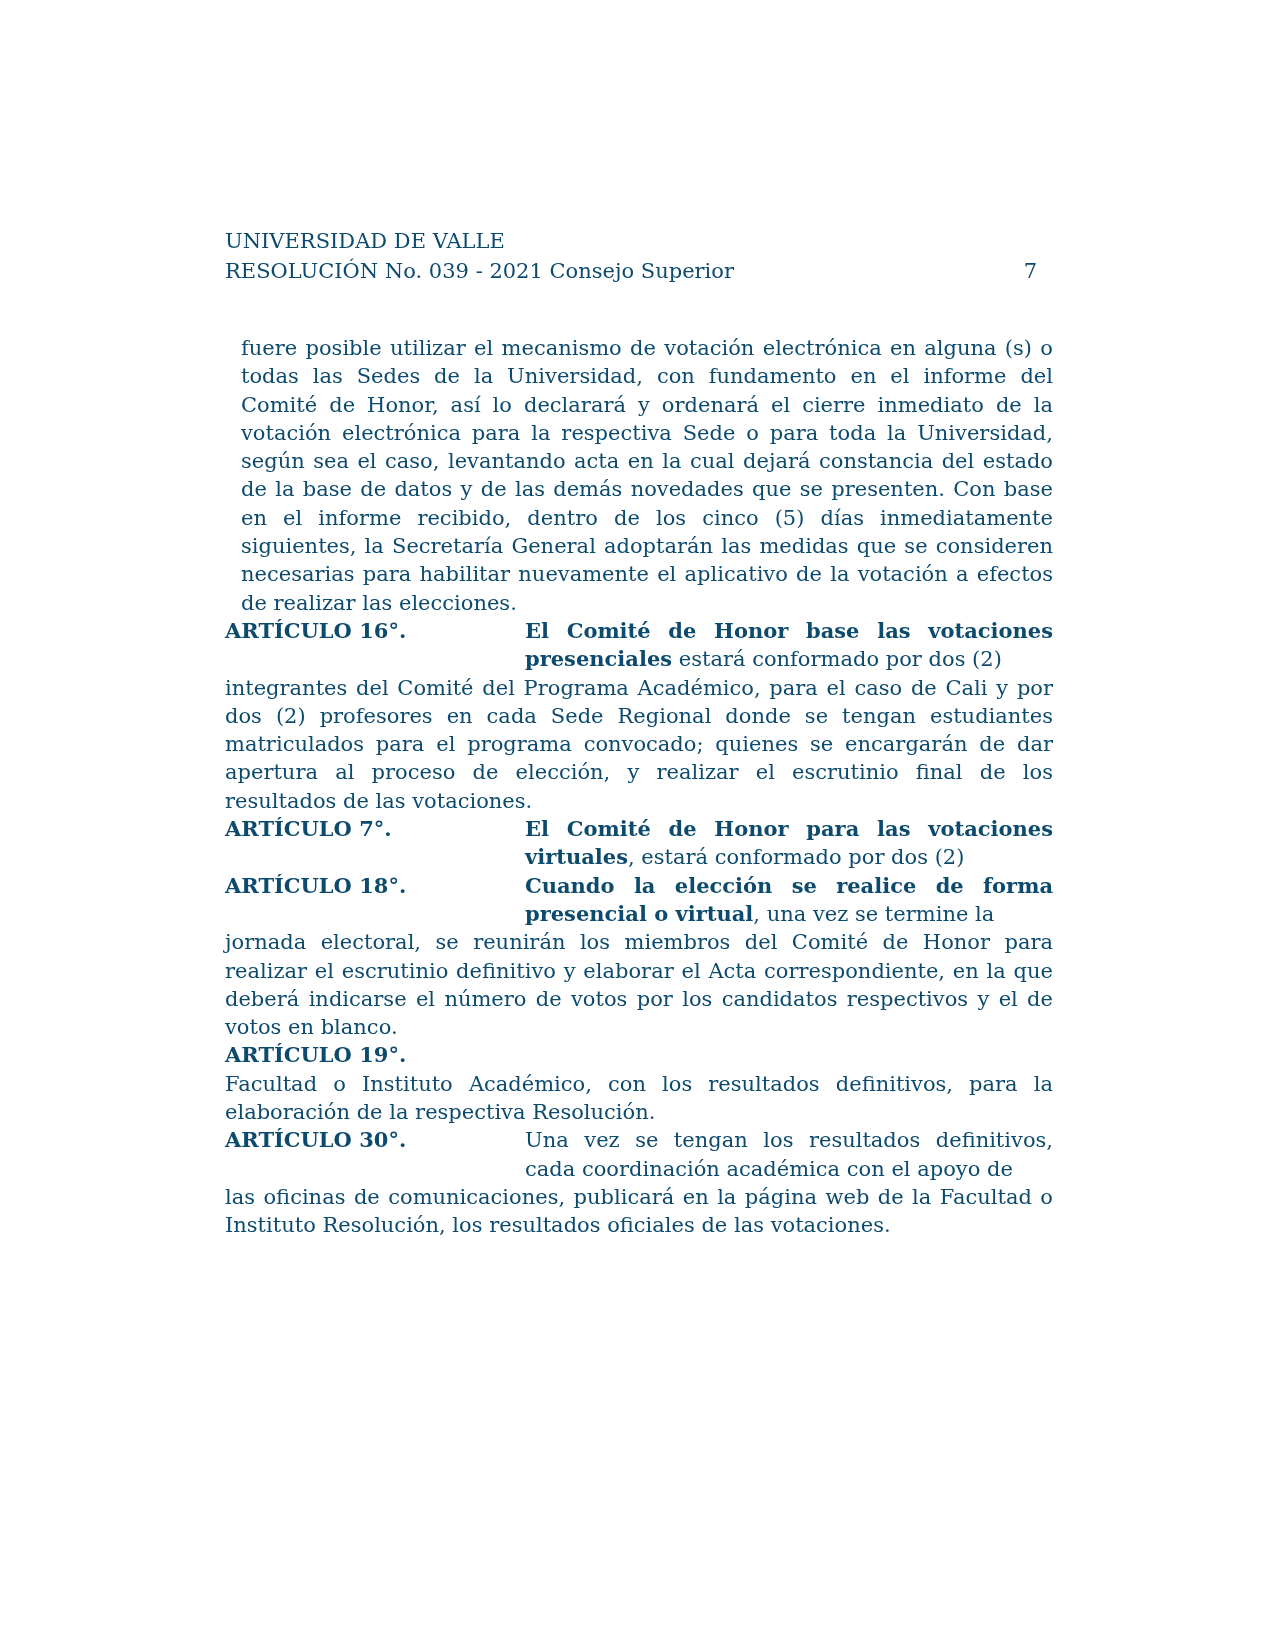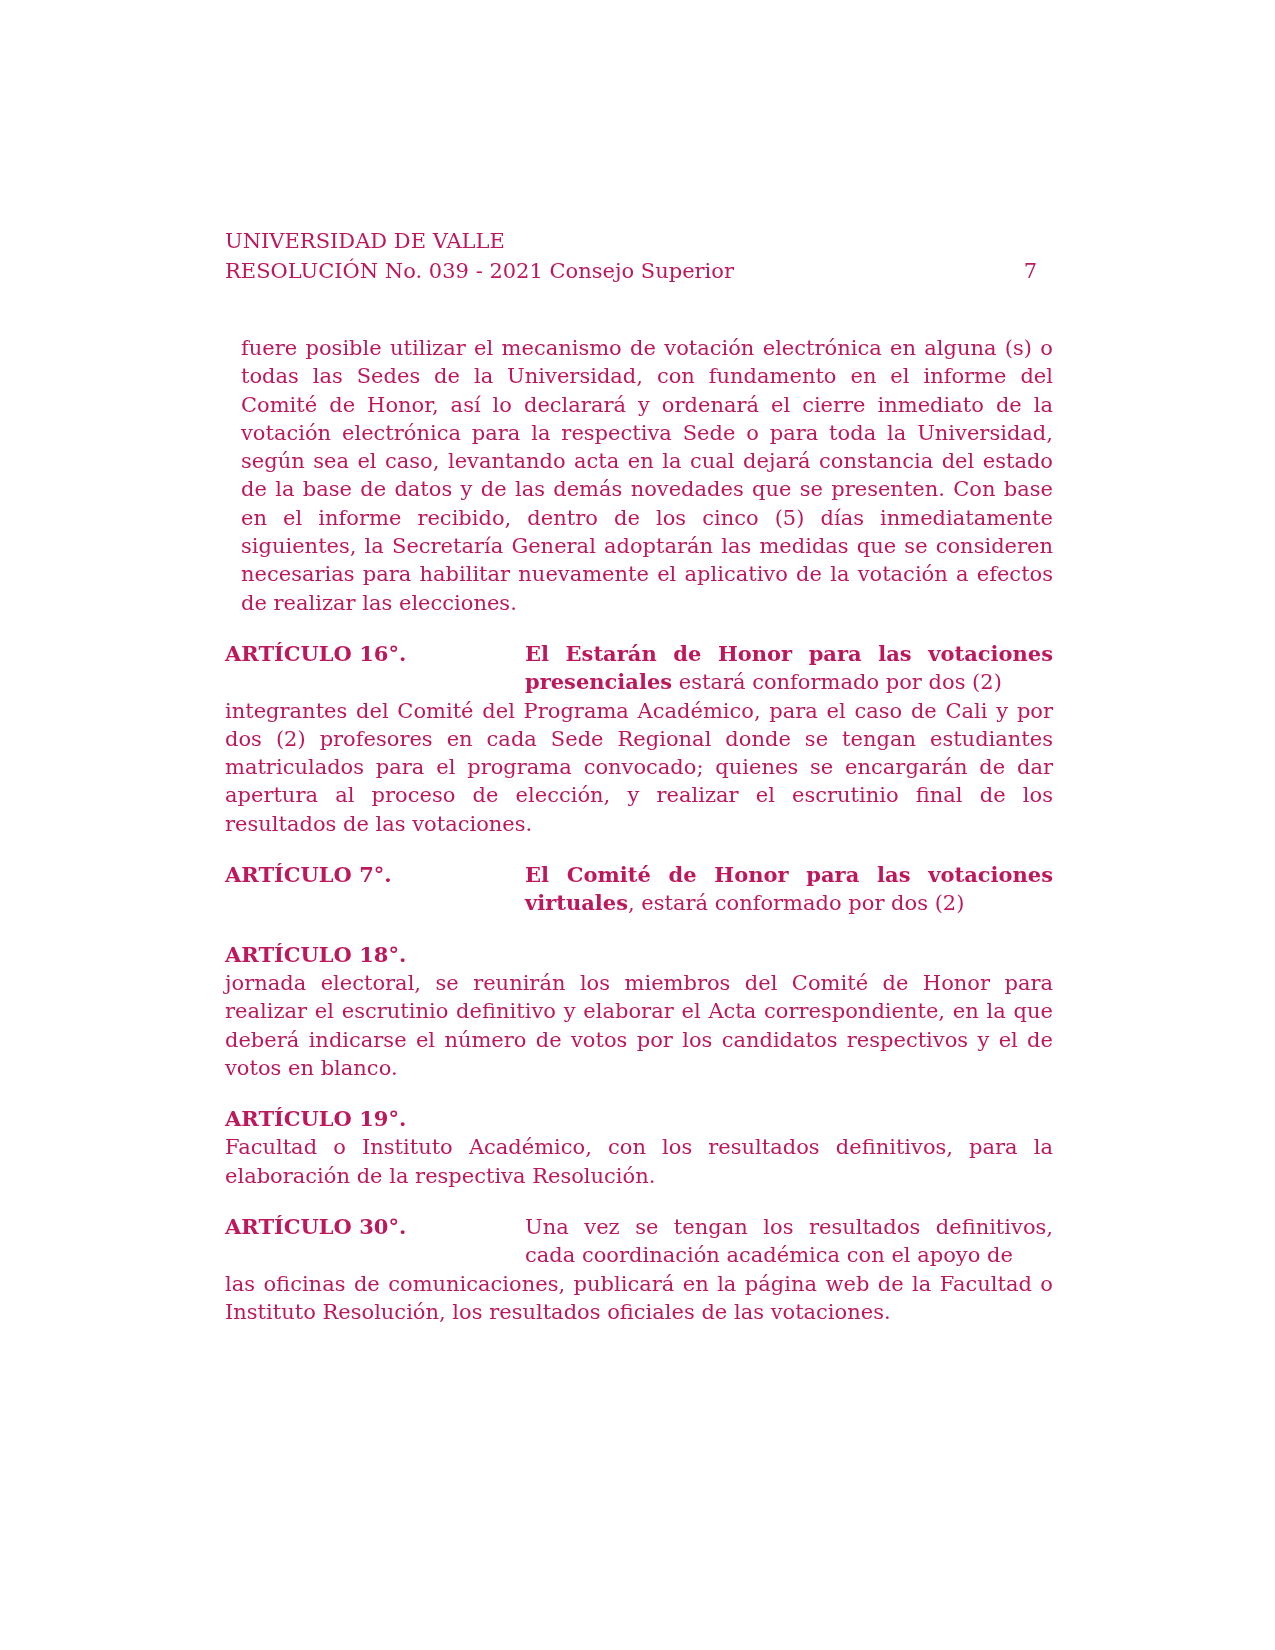--- a/index.html
+++ b/index.html
@@ -5,21 +5,21 @@
   html, body {
     margin: 0;
     padding: 0;
     background: #ffffff;
   }
   .page {
     position: relative;
     width: 1275px;
     height: 1650px;
     background: #ffffff;
-    color: #be185d;
+    color: #0c4a6e;
     font-family: "DejaVu Serif", "Liberation Serif", serif;
     overflow: hidden;
   }
   .content {
     position: absolute;
     left: 225px;
     top: 226px;
     width: 828px;
   }
   .doc-header {
@@ -34,21 +34,20 @@
   .page-number {
     padding-right: 16px;
   }
   .body-paragraph {
     margin: 48px 0 0 16px;
     font-size: 21px;
     line-height: 28.3px;
     text-align: justify;
   }
   .article {
-    margin-top: 23px;
     font-size: 21px;
     line-height: 28.3px;
   }
   .article-head {
     display: flex;
     align-items: flex-start;
   }
   .article-label {
     flex: 0 0 300px;
     width: 300px;
@@ -78,35 +77,36 @@
         <span>RESOLUCIÓN No. 039 - 2021 Consejo Superior</span>
         <span class="page-number">7</span>
       </div>
     </div>
 
     <p class="body-paragraph">fuere posible utilizar el mecanismo de votación electrónica en alguna (s) o todas las Sedes de la Universidad, con fundamento en el informe del Comité de Honor, así lo declarará y ordenará el cierre inmediato de la votación electrónica para la respectiva Sede o para toda la Universidad, según sea el caso, levantando acta en la cual dejará constancia del estado de la base de datos y de las demás novedades que se presenten. Con base en el informe recibido, dentro de los cinco (5) días inmediatamente siguientes, la Secretaría General adoptarán las medidas que se consideren necesarias para habilitar nuevamente el aplicativo de la votación a efectos de realizar las elecciones.</p>
 
     <div class="article">
       <div class="article-head">
         <div class="article-label">ARTÍCULO 16°.</div>
-        <div class="article-intro"><span class="b">El Estarán de Honor para las votaciones presenciales</span><span> estará conformado por dos (2)</span></div>
+        <div class="article-intro"><span class="b">El Comité de Honor base las votaciones presenciales</span><span> estará conformado por dos (2)</span></div>
       </div>
       <p class="article-body">integrantes del Comité del Programa Académico, para el caso de Cali y por dos (2) profesores en cada Sede Regional donde se tengan estudiantes matriculados para el programa convocado; quienes se encargarán de dar apertura al proceso de elección, y realizar el escrutinio final de los resultados de las votaciones.</p>
     </div>
 
     <div class="article">
       <div class="article-head">
         <div class="article-label">ARTÍCULO 7°.</div>
         <div class="article-intro"><span class="b">El Comité de Honor para las votaciones virtuales</span><span>, estará conformado por dos (2)</span></div>
       </div>
     </div>
 
     <div class="article">
       <div class="article-head">
         <div class="article-label">ARTÍCULO 18°.</div>
+        <div class="article-intro"><span class="b">Cuando la elección se realice de forma presencial o virtual</span><span>, una vez se termine la</span></div>
       </div>
       <p class="article-body">jornada electoral, se reunirán los miembros del Comité de Honor para realizar el escrutinio definitivo y elaborar el Acta correspondiente, en la que deberá indicarse el número de votos por los candidatos respectivos y el de votos en blanco.</p>
     </div>
 
     <div class="article">
       <div class="article-head">
         <div class="article-label">ARTÍCULO 19°.</div>
       </div>
       <p class="article-body">Facultad o Instituto Académico, con los resultados definitivos, para la elaboración de la respectiva Resolución.</p>
     </div>

